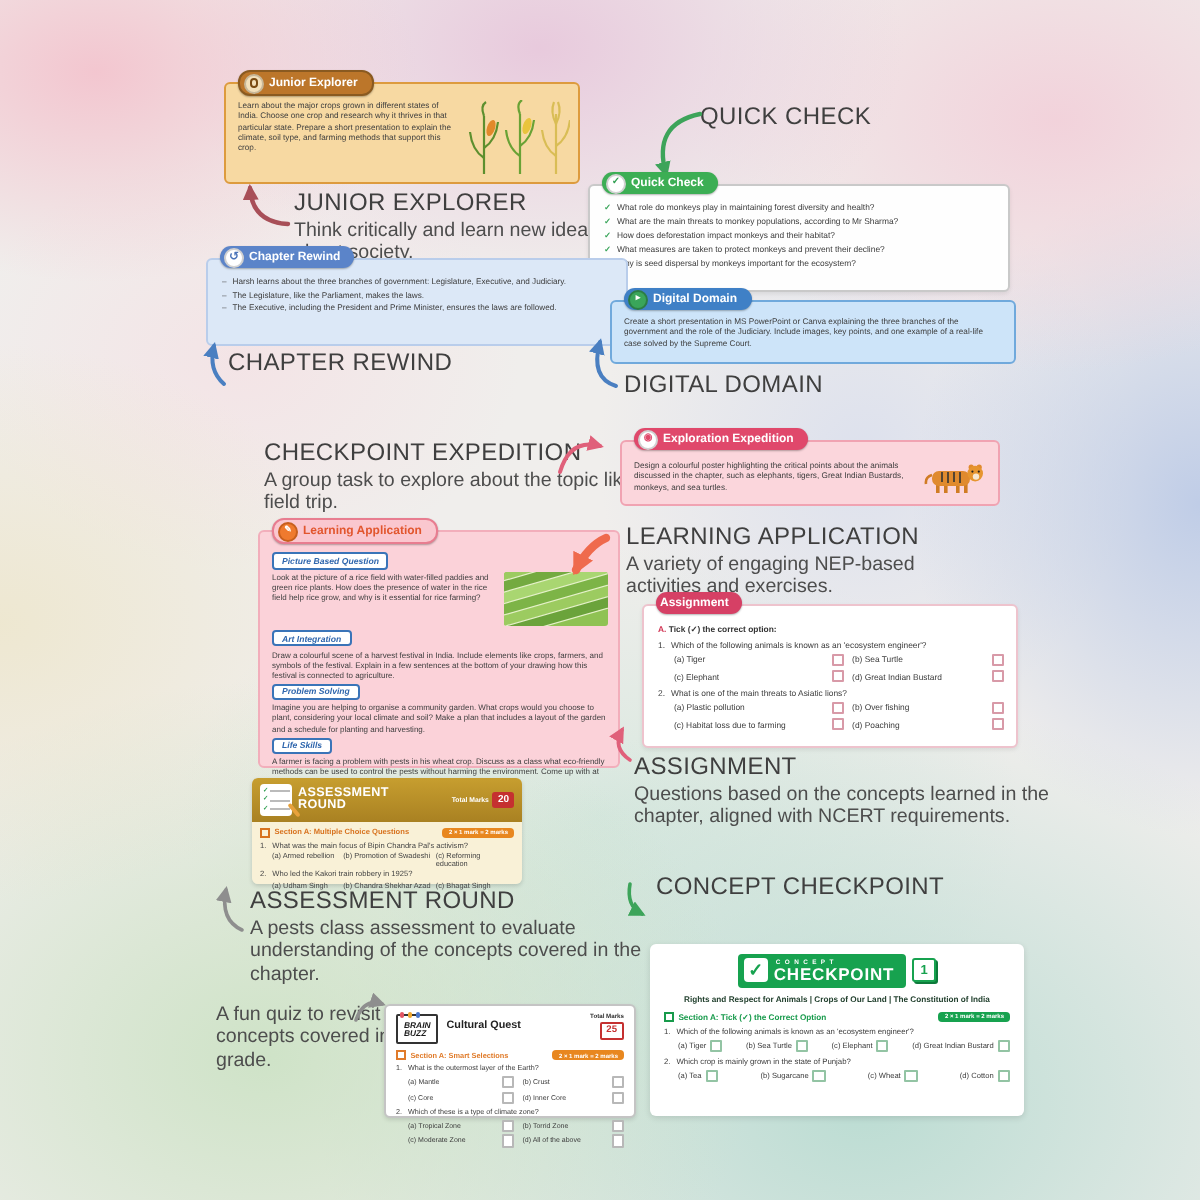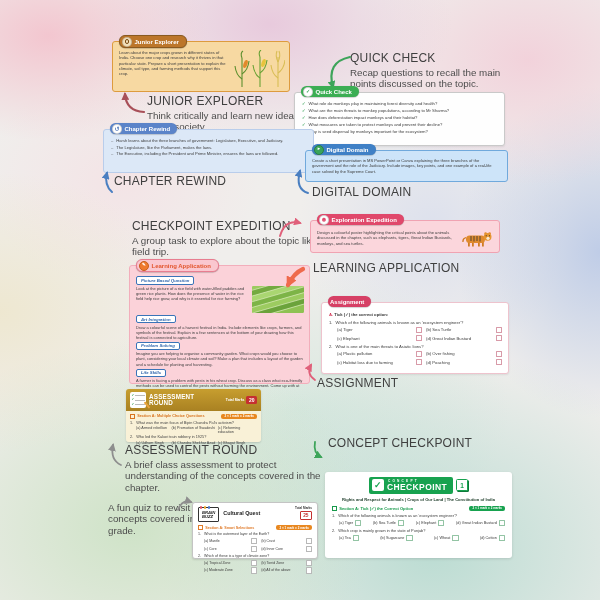--- a/index.html
+++ b/index.html
@@ -201,21 +201,20 @@
   <svg class="arr" style="left:118px;top:88px;" width="28" height="26">
     <path d="M26,24 Q8,23 7,6" stroke="#a84f58" stroke-width="2.2" fill="none" stroke-linecap="round" marker-end="url(#m-maroon)"></path>
   </svg>
   <div class="cap" style="left:147px;top:94px;width:200px;">
     <div class="cap-t"><span>JUNIOR </span><b>EXPLORER</b></div>
     <div class="cap-s" style="width:175px;">Think critically and learn new ideas about society.</div>
   </div>
 
   <div class="cap" style="left:350px;top:51px;width:190px;">
     <div class="cap-t"><span>QUICK </span><b>CHECK</b></div>
-    <div class="cap-s" style="width:165px;">Recap questions to recall the main points discussed on the topic.</div>
   </div>
   <svg class="arr" style="left:320px;top:54px;" width="32" height="38">
     <path d="M30,3 Q6,8 13,33" stroke="#3da45a" stroke-width="2.2" fill="none" stroke-linecap="round" marker-end="url(#m-green)"></path>
   </svg>
   <div class="box qc" style="left:294px;top:92px;width:209px;height:52px;">
     <div class="pill pill-qc">
       <span class="pic pic-qc"></span>
       <span>Quick Check</span>
     </div>
     <div class="qcl">
@@ -346,20 +345,21 @@
       <div class="la-text">Imagine you are helping to organise a community garden. What crops would you choose to plant, considering your local climate and soil? Make a plan that includes a layout of the garden and a schedule for planting and harvesting.</div>
       <span class="la-tag">Life Skills</span>
       <div class="la-text">A farmer is facing a problem with pests in his wheat crop. Discuss as a class what eco-friendly methods can be used to control the pests without harming the environment. Come up with at least three different solutions.</div>
     </div>
   </div>
   <svg class="arr" style="left:281px;top:266px;" width="24" height="26">
     <path d="M22,3 Q13,7 7,19" stroke="#ef6a4d" stroke-width="4.2" fill="none" stroke-linecap="round" marker-end="url(#m-coral)"></path>
   </svg>
   <div class="cap" style="left:313px;top:261px;width:175px;">
     <div class="cap-t"><span>LEARNING </span><b>APPLICATION</b></div>
+    <div class="cap-s" style="width:160px;">A variety of engaging NEP-based activities and exercises.</div>
   </div>
 
   <div class="box as" style="left:321px;top:302px;width:186px;height:70px;">
     <div class="pill pill-as">
       <span>Assignment</span>
     </div>
     <div class="as-inner">
       <div><span class="as-a">A.</span> <span class="as-instr">Tick (✓) the correct option:</span></div>
       <div class="q-line">
           <span class="q-num">1.</span>
@@ -405,20 +405,21 @@
             <span class="cbx"></span>
           </div>
       </div>
     </div>
   </div>
   <svg class="arr" style="left:304px;top:362px;" width="14" height="20">
     <path d="M11,18 Q2,12 7,3" stroke="#e0607a" stroke-width="1.8" fill="none" stroke-linecap="round" marker-end="url(#m-pink)"></path>
   </svg>
   <div class="cap" style="left:317px;top:376px;width:250px;">
     <div class="cap-t"><span></span><b>ASSIGNMENT</b></div>
+    <div class="cap-s" style="width:245px;">Questions based on the concepts learned in the chapter, aligned with NCERT requirements.</div>
   </div>
 
   <div class="box ar" style="left:126px;top:389px;width:135px;height:53px;">
     <div class="ar-head">
       <div class="ar-ic">
         <div class="ar-irow">
             <span class="ar-chk">✓</span>
             <span class="ar-ln"></span>
           </div>
         <div class="ar-irow">
@@ -466,21 +467,21 @@
           <span>(b) Chandra Shekhar Azad</span>
           <span>(c) Bhagat Singh</span>
       </div>
     </div>
   </div>
   <svg class="arr" style="left:107px;top:441px;" width="16" height="26">
     <path d="M14,24 Q3,19 6,4" stroke="#8e8e8e" stroke-width="1.8" fill="none" stroke-linecap="round" marker-end="url(#m-grey)"></path>
   </svg>
   <div class="cap" style="left:125px;top:443px;width:220px;">
     <div class="cap-t"><span>ASSESSMENT </span><b>ROUND</b></div>
-    <div class="cap-s" style="width:215px;">A brief class assessment to protect understanding of the concepts covered in the chapter.</div>
+    <div class="cap-s" style="width:215px;">A pests class assessment to evaluate understanding of the concepts covered in the chapter.</div>
   </div>
 
   <div class="cap" style="left:328px;top:424px;width:200px;margin-top:12px;">
     <div class="cap-t"><span>CONCEPT </span><b>CHECKPOINT</b></div>
   </div>
   <svg class="arr" style="left:310px;top:440px;" width="16" height="22">
     <path d="M5,2 Q3,13 11,17" stroke="#3da45a" stroke-width="1.8" fill="none" stroke-linecap="round" marker-end="url(#m-green)"></path>
   </svg>
   <div class="box cc" style="left:325px;top:472px;width:187px;height:86px;">
     <div class="cc-logo">

